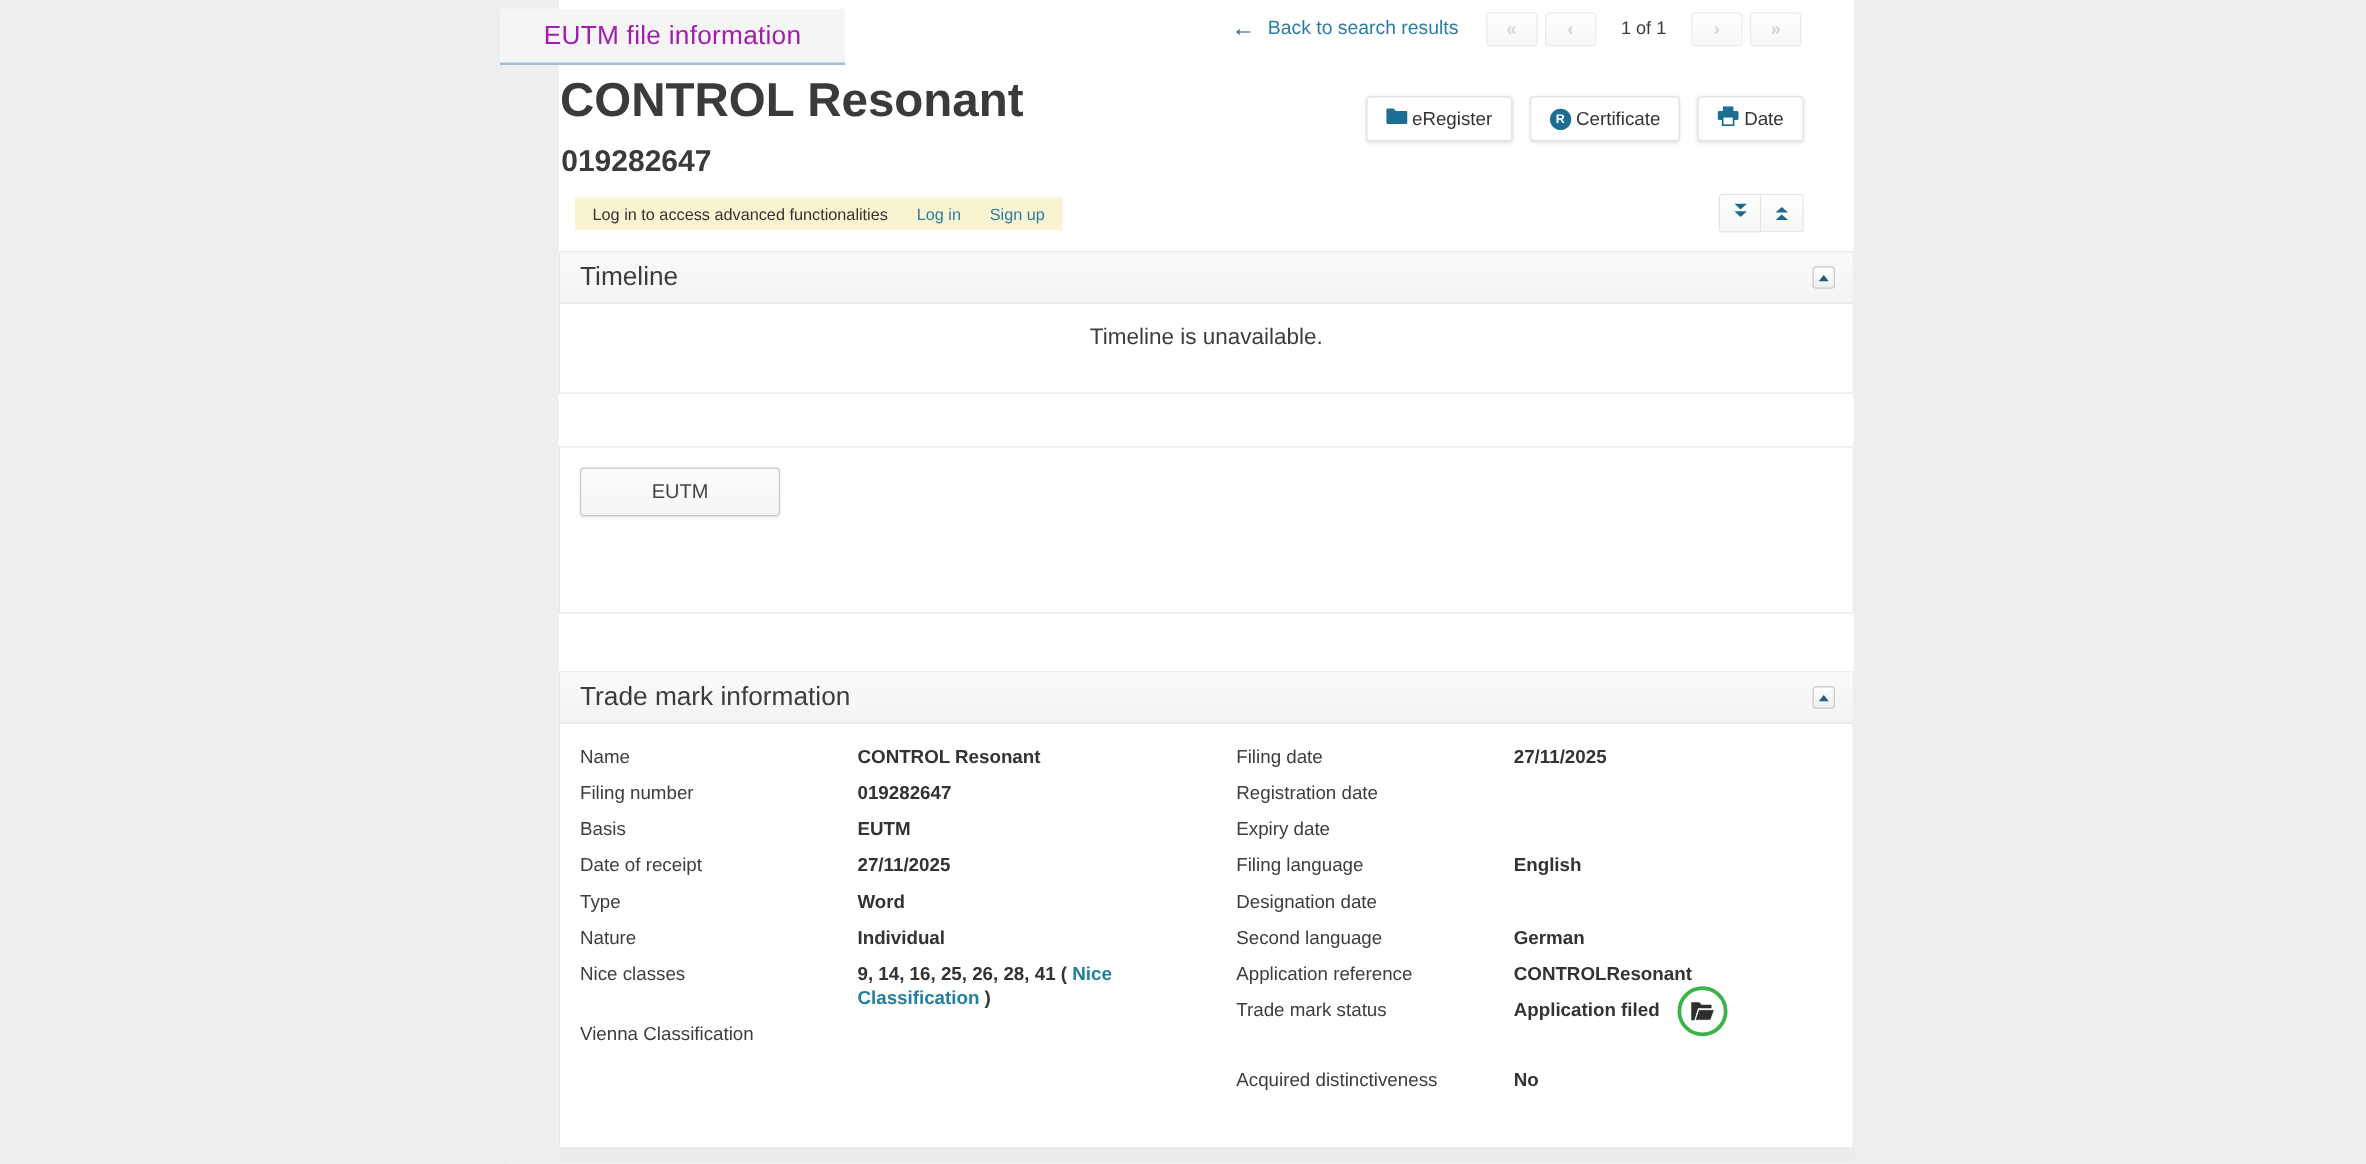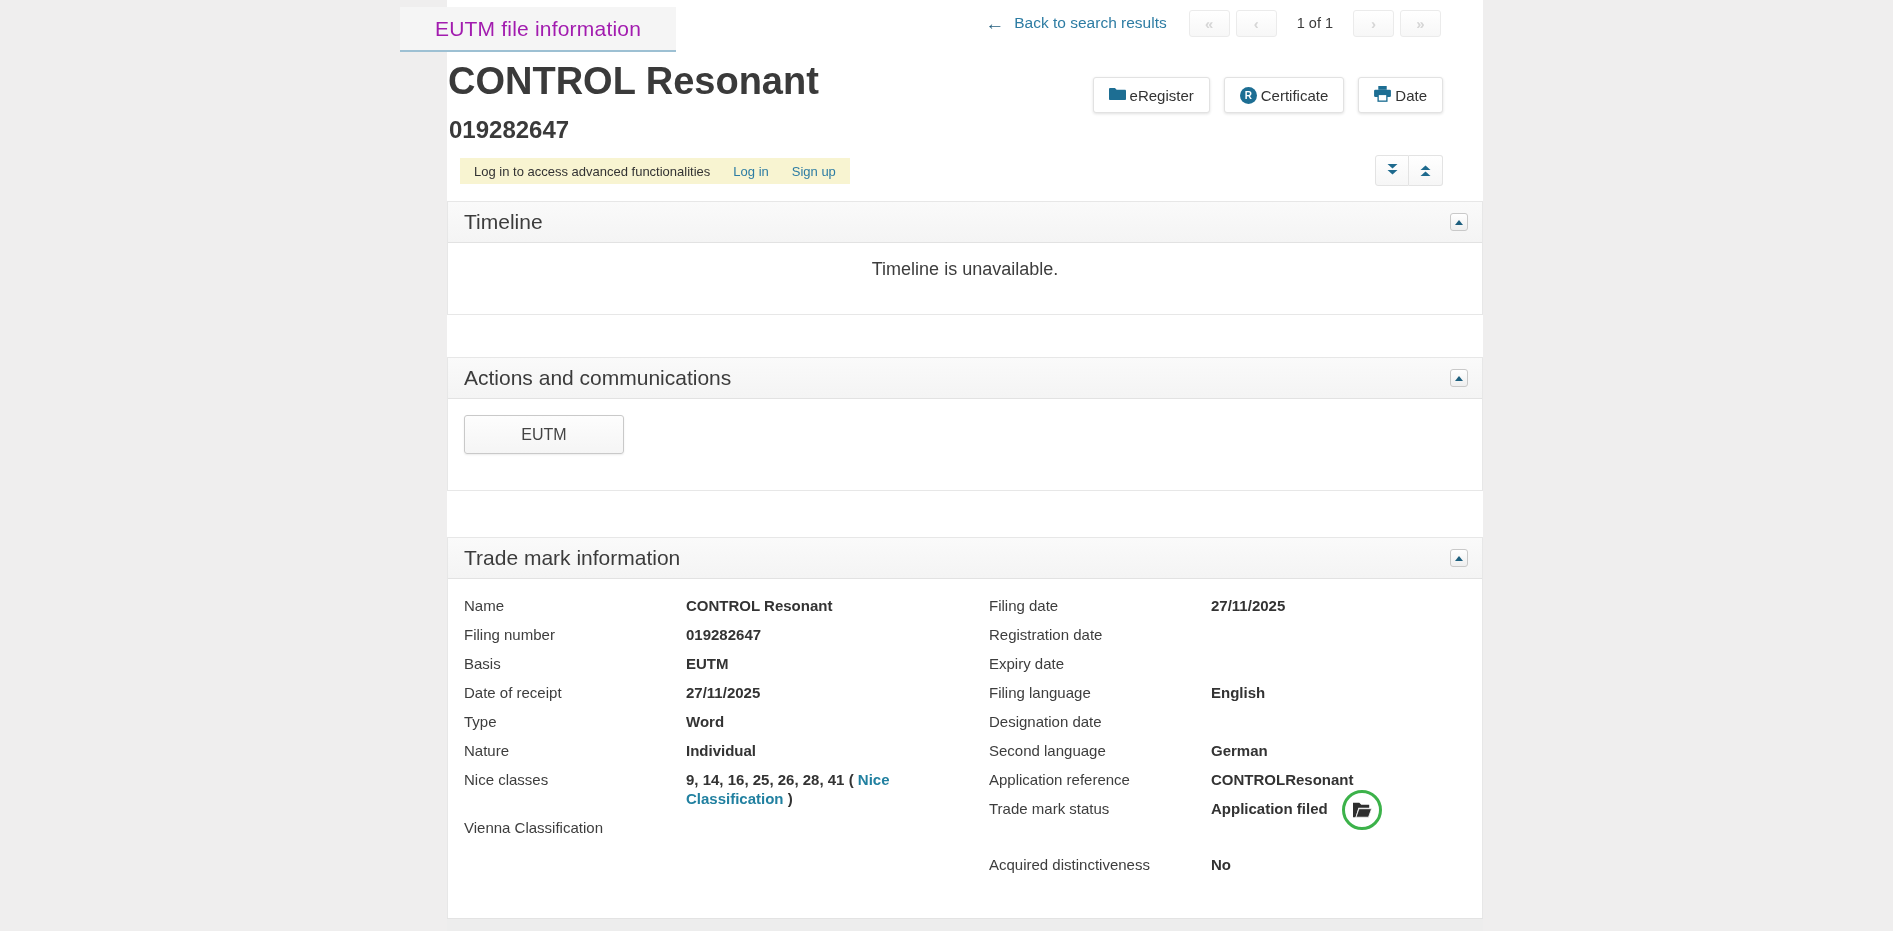--- a/index.html
+++ b/index.html
@@ -195,26 +195,20 @@
     <div class="sec-head">
       <span>Timeline</span>
       <div class="collapse-btn">
           <span class="caret-up"></span>
         </div>
     </div>
     <div class="timeline-msg">Timeline is unavailable.</div>
   </div>
 
   <div class="section" id="sec-actions">
-    <div class="sec-head">
-      <span>Actions and communications</span>
-      <div class="collapse-btn">
-          <span class="caret-up"></span>
-        </div>
-    </div>
     <div class="actions-body">
       <div class="eutm-btn">
         <span>EUTM</span>
       </div>
     </div>
   </div>
 
   <div class="section" id="sec-trademark">
     <div class="sec-head">
       <span>Trade mark information</span>

